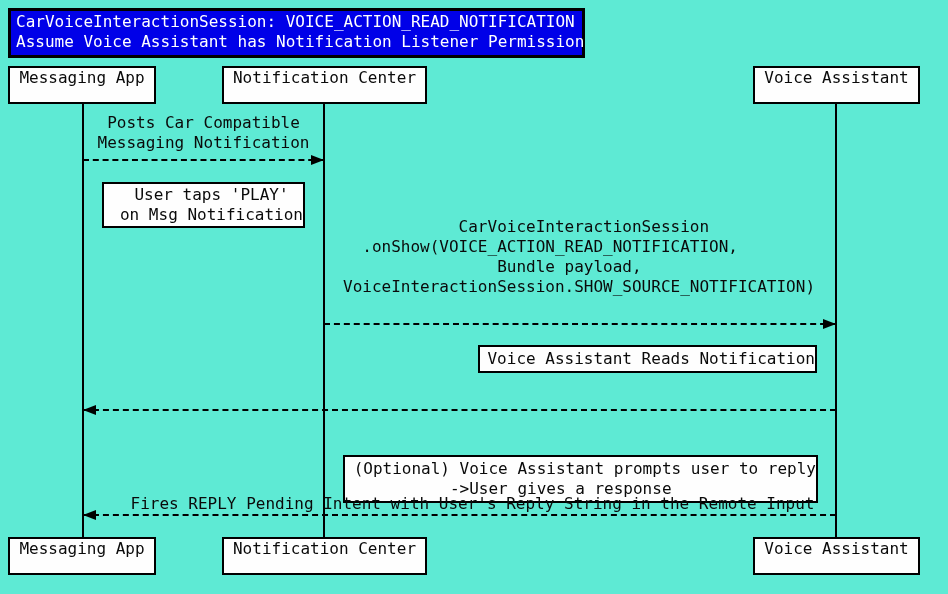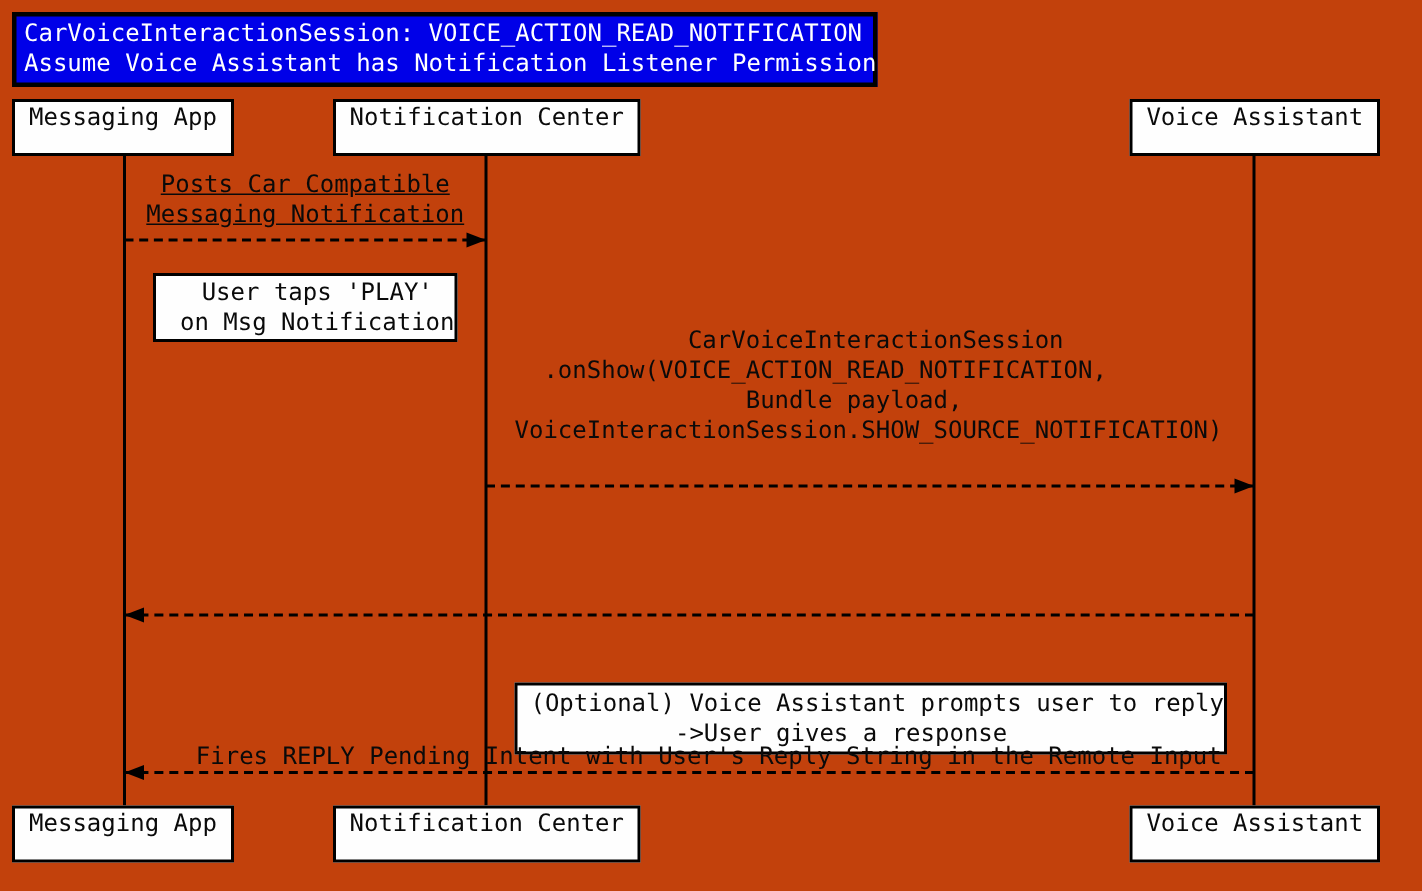--- a/index.html
+++ b/index.html
@@ -1,20 +1,20 @@
 <!DOCTYPE html>
 <html><head>
 <meta charset="utf-8">
 <style>
   html, body { margin: 0; padding: 0; background: #f8f8f8; }
   .canvas {
     position: relative;
     width: 948px;
     height: 594px;
-    background: #c2410c;
+    background: #5eead4;
     font-family: "DejaVu Sans Mono", "Liberation Mono", monospace;
     font-size: 16px;
     line-height: 20px;
     color: #0a0a0a;
     overflow: hidden;
   }
   .title-box {
     position: absolute;
     left: 8px; top: 8px;
     width: 577px; height: 50px;
@@ -96,39 +96,42 @@
   <div class="actor-box" style="left:8px; top:66px; width:148px;">
     <span>Messaging App</span>
   </div>
   <div class="actor-box" style="left:222px; top:66px; width:205px;">
     <span>Notification Center</span>
   </div>
   <div class="actor-box" style="left:753px; top:66px; width:167px;">
     <span>Voice Assistant</span>
   </div>
 
-  <div class="msg-text center" style="left:83px; top:113px; width:241px;text-decoration:underline;">Posts Car Compatible
+  <div class="msg-text center" style="left:83px; top:113px; width:241px;">Posts Car Compatible
 Messaging Notification</div>
   <div class="arrow" style="left:83px; top:159px; width:241px;">
     <span class="head-right"></span>
   </div>
 
   <div class="note-box" style="left:102px; top:182px; width:203px; height:46px; text-align:center;">
     <span>User taps 'PLAY'
 on Msg Notification</span>
   </div>
 
   <div class="msg-text" style="left:343px; top:217px;">            CarVoiceInteractionSession
   .onShow(VOICE_ACTION_READ_NOTIFICATION,
                 Bundle payload,
 VoiceInteractionSession.SHOW_SOURCE_NOTIFICATION)</div>
   <div class="arrow" style="left:324px; top:323px; width:512px;">
     <span class="head-right"></span>
   </div>
 
+  <div class="note-box" style="left:478px; top:345px; width:339px; height:28px;">
+    <span>Voice Assistant Reads Notification</span>
+  </div>
 
   <div class="arrow" style="left:83px; top:409px; width:753px;">
     <span class="head-left"></span>
   </div>
 
   <div class="note-box" style="left:343px; top:430px; width:475px; height:48px;margin-top:25px;">
     <span>(Optional) Voice Assistant prompts user to reply
           -&gt;User gives a response</span>
   </div>
 

